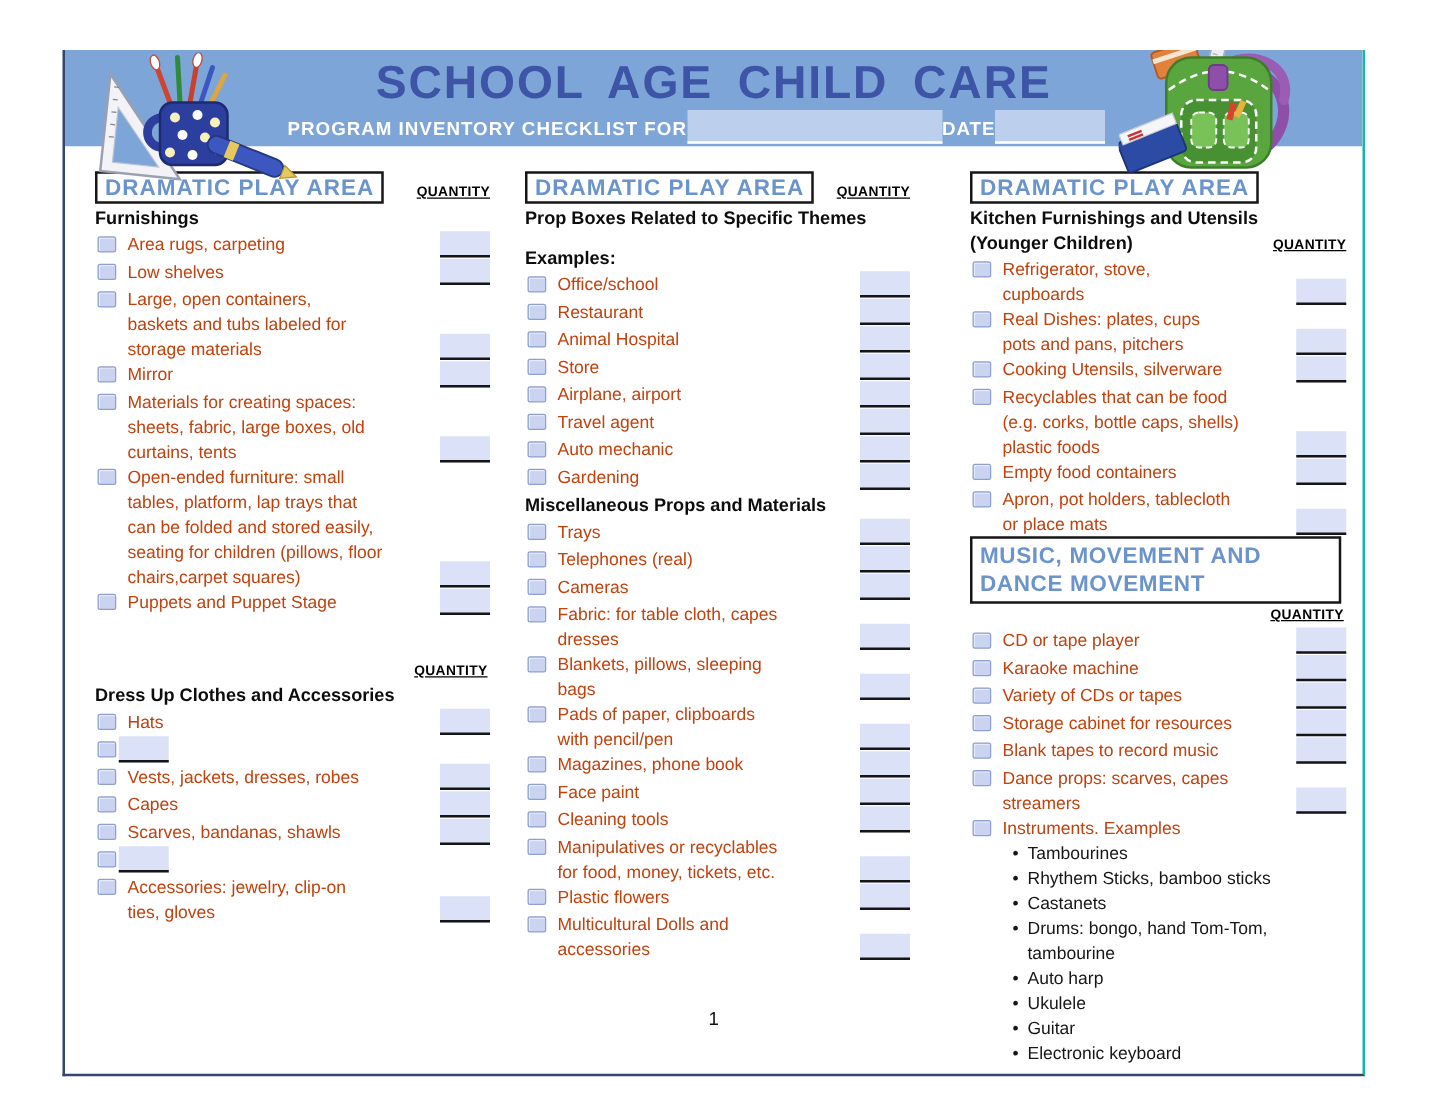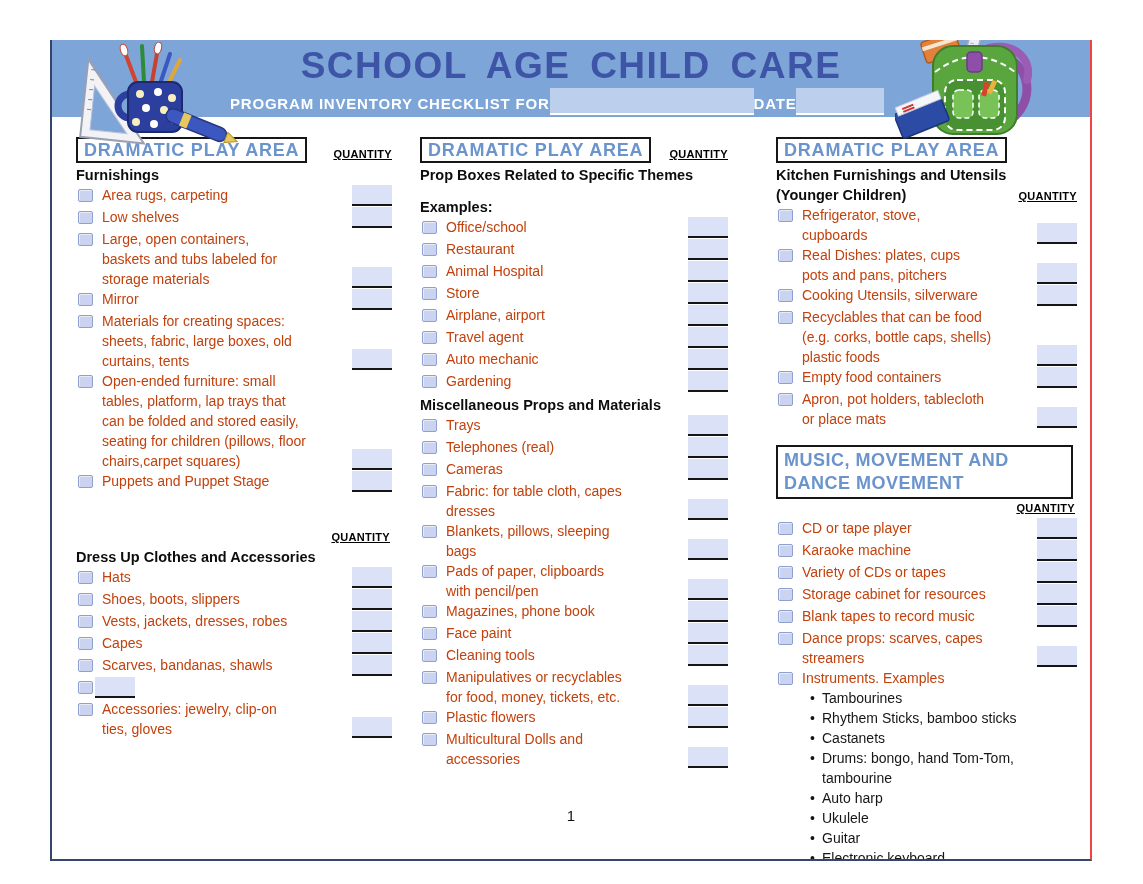--- a/index.html
+++ b/index.html
@@ -1,18 +1,18 @@
 <!DOCTYPE html>
 <html><head>
 <meta charset="utf-8">
 <style>
   html,body{margin:0;padding:0;background:#ffffff;}
   body{width:1143px;height:884px;position:relative;font-family:"Liberation Sans",sans-serif;color:#161616;}
   .page{position:absolute;left:50px;top:40px;width:1042px;height:821px;box-sizing:border-box;
-        border-left:2px solid #33466b;border-right:2px solid #ef4444;border-bottom:2px solid #33466b;
+        border-left:2px solid #33466b;border-right:2px solid #14b8a6;border-bottom:2px solid #33466b;
         overflow:hidden;background:#ffffff;}
   .band{position:absolute;left:0;top:0;width:100%;height:77px;background:#7da5d7;}
   .title{position:absolute;left:0;right:0;top:5px;text-align:center;font-size:37px;font-weight:700;
          color:#3e54a6;letter-spacing:1.5px;word-spacing:8px;}
   .subrow{position:absolute;left:178px;top:48px;display:flex;align-items:flex-end;}
   .subtxt{font-size:15px;font-weight:700;color:#ffffff;letter-spacing:0.8px;margin-bottom:3px;white-space:nowrap;}
   .field{height:25px;background:#bccfec;border-bottom:2px solid #ffffff;}
   .f1{width:204px;} .f2{width:88px;}
   .art{position:absolute;z-index:5;}
   .art-left{left:16px;top:2px;} .art-right{left:843px;top:-16px;}
@@ -31,21 +31,21 @@
   .mt23{}
 
   .row{display:flex;align-items:flex-start;}
   .cb{width:13px;height:11px;margin:4px 0 0 2px;flex:none;background:#cad3f0;border:1px solid #8fa0d0;
       border-radius:2px;box-shadow:inset 1px 1px 0 rgba(255,255,255,.55);}
   .itxt{flex:1;padding-left:9px;font-size:14px;line-height:20px;white-space:pre-line;color:#c2410c;}
   .qty{width:40px;height:19px;flex:none;align-self:flex-end;margin:0 0 1px 2px;background:#dbe2f8;
        border-bottom:2px solid #151515;}
 
   .musicbox{border:2px solid #161616;color:#6a94cb;font-weight:700;font-size:18px;letter-spacing:0.5px;
-            line-height:23px;padding:2px 6px;white-space:pre-line;margin-top:16px;margin-right:4px;background:#fff;}
+            line-height:23px;padding:2px 6px;white-space:pre-line;margin-right:4px;background:#fff;}
   .mb-qlab{margin-top:3px;margin-bottom:2px;}
   .bullets{padding-left:34px;}
   .brow{display:flex;}
   .bdot{width:12px;flex:none;font-size:14px;line-height:20px;}
   .btxt{white-space:pre-line;font-size:14px;line-height:20px;}
   .pageno{position:absolute;left:0;right:0;top:767px;text-align:center;font-size:15px;color:#111;}
 </style>
 </head>
 <body>
 
@@ -179,21 +179,20 @@
     <span class="qlab qlab-r g1">QUANTITY</span>
     <div class="gh">Dress Up Clothes and Accessories</div>
 
     <div class="row">
         <span class="cb"></span>
         <span class="itxt">Hats</span>
         <span class="qty"></span>
       </div>
     <div class="row">
         <span class="cb"></span>
-        <span class="itxt">Shoes, boots, slippers</span>
         <span class="qty"></span>
       </div>
     <div class="row">
         <span class="cb"></span>
         <span class="itxt">Vests, jackets, dresses, robes</span>
         <span class="qty"></span>
       </div>
     <div class="row">
         <span class="cb"></span>
         <span class="itxt">Capes</span>

